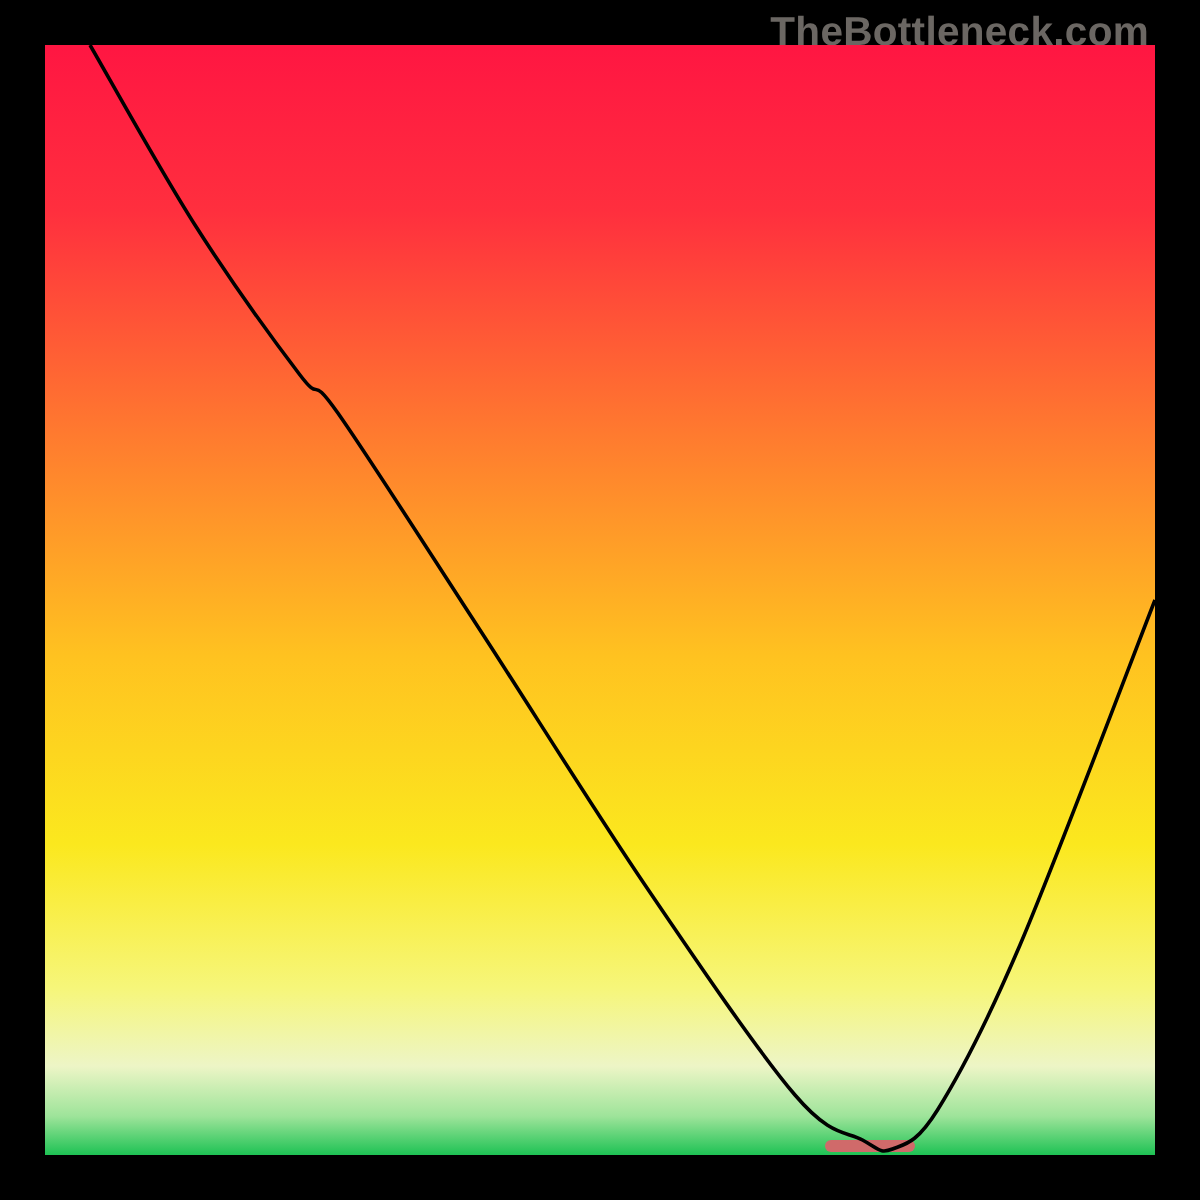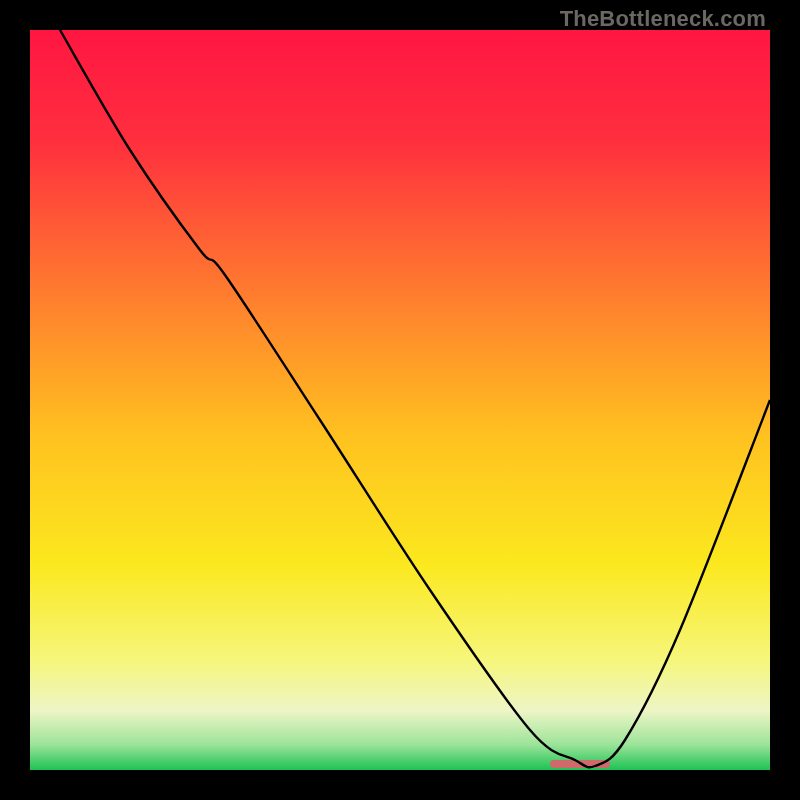--- a/index.html
+++ b/index.html
@@ -17,21 +17,21 @@
     top: 30px;
     width: 740px;
     height: 740px;
     background: #000;
   }
   .watermark {
     position: absolute;
     top: 6px;
     right: 34px;
     color: #6b6763;
-    font-size: 22px;
+    font-size: 27px;
     font-weight: 600;
     letter-spacing: 0.2px;
   }
   svg {
     display: block;
   }
 </style>
 </head>
 <body>
 

